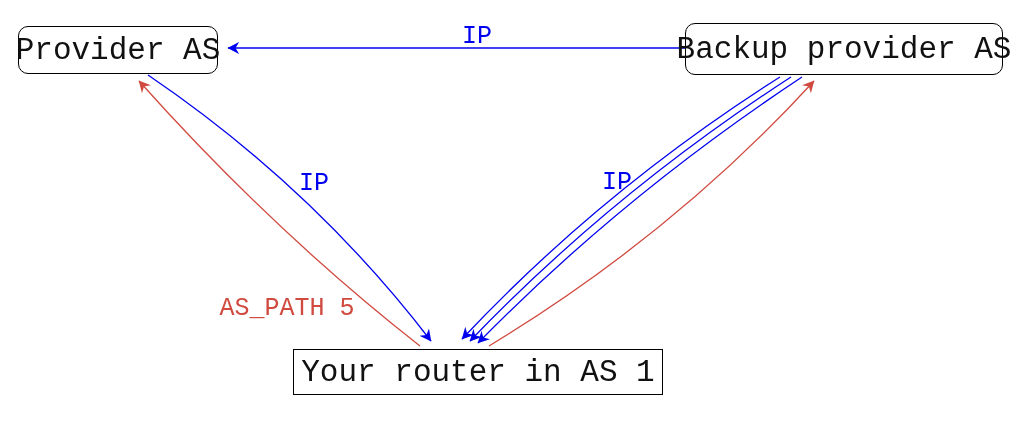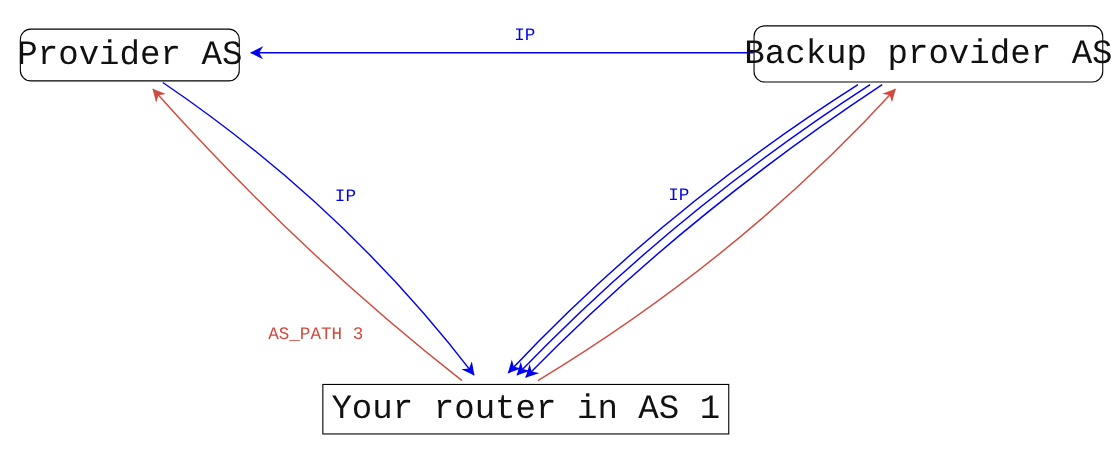--- a/index.html
+++ b/index.html
@@ -37,21 +37,21 @@
     align-items: center;
     justify-content: center;
     font-size: 31px;
     line-height: 1;
     white-space: nowrap;
   }
   .node.rounded { border-radius: 10px; }
   .edge-label {
     position: absolute;
     transform: translateX(-50%);
-    font-size: 16px;
+    font-size: 25px;
     line-height: 1;
     white-space: nowrap;
   }
   .label-ip { color: #0000f0; }
   .label-aspath { color: #d04a3f; }
 </style>
 </head>
 <body>
 
 <div class="canvas">
@@ -88,18 +88,18 @@
   </div>
 
   <div class="node" style="left:293px; top:349px; width:370px; height:46px;">
     <span>Your router in AS 1</span>
   </div>
 
   <div class="edge-label label-ip" style="left:477px; top:24px;">IP</div>
 
   <div class="edge-label label-ip" style="left:314px; top:171px;">IP</div>
 
-  <div class="edge-label label-aspath" style="left:287px; top:296px;">AS_PATH 3</div>
+  <div class="edge-label label-aspath" style="left:287px; top:296px;">AS_PATH 5</div>
 
   <div class="edge-label label-ip" style="left:617px; top:170px;">IP</div>
 
 
 </div>
 
 </body></html>

